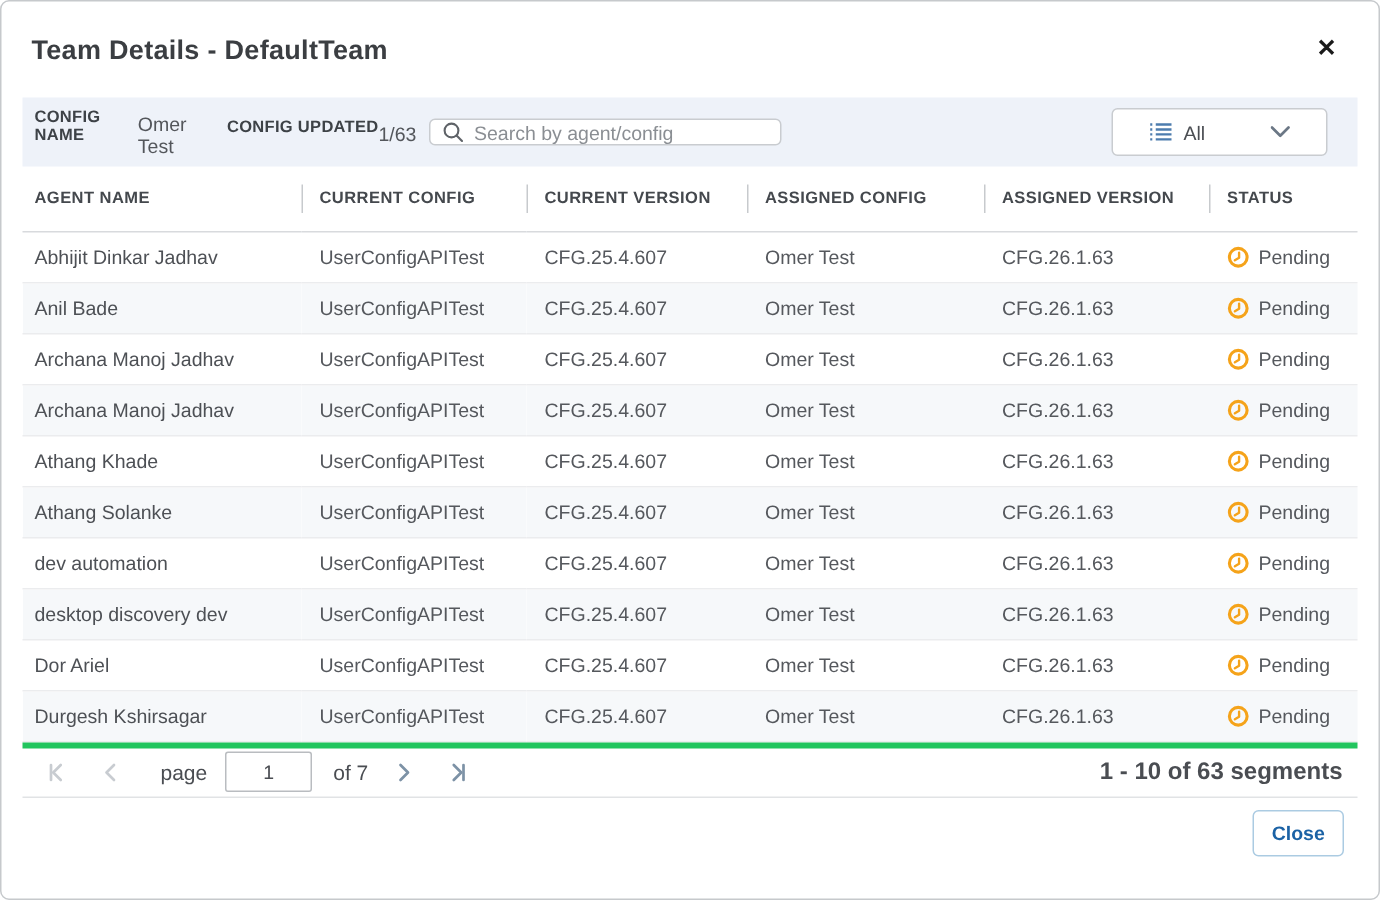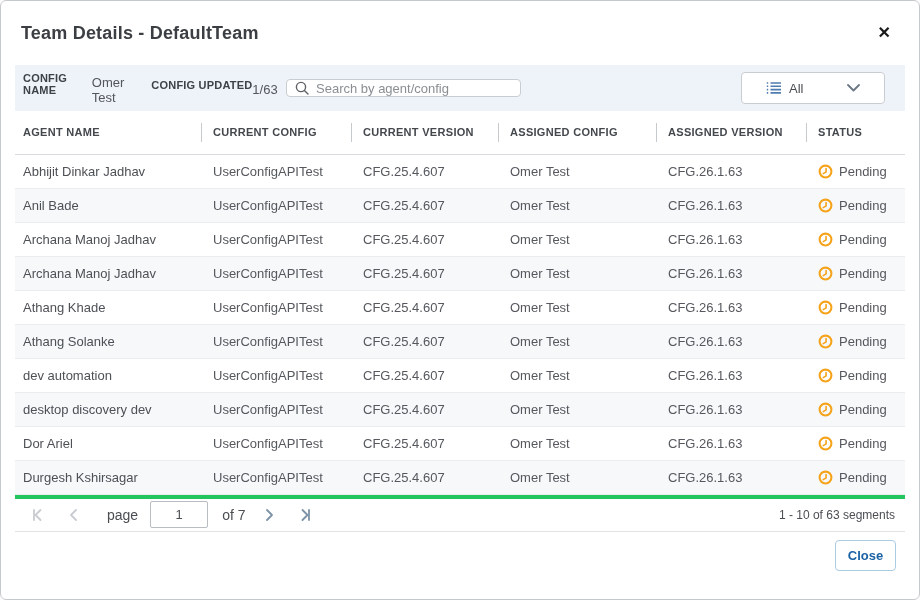--- a/index.html
+++ b/index.html
@@ -101,21 +101,21 @@
   }
   .pg-btn.disabled { cursor: default; }
   .pg-label { margin: 0 12px 0 8px; color: #4a4d52; font-size: 14px; }
   .pg-input {
     width: 58px; height: 27px; text-align: center;
     border: 1px solid #b9bcc0; border-radius: 2px;
     font-size: 13px; color: #4a4d52; font-family: inherit; outline: none;
     margin-right: 14px;
   }
   .pg-of { margin-right: 12px; font-size: 14px; }
-  .pg-range { margin-left: auto; font-size: 12px; color: #4a4d52; }
+  .pg-range { margin-left: auto; font-size: 16px; color: #4a4d52; font-weight: bold; }
   
   .modal-footer { flex: 1; position: relative; }
   .close-btn {
     position: absolute; right: 23px; bottom: 28px;
     width: 61px; height: 31px;
     background: #fff; border: 1px solid #abcbe2; border-radius: 4px;
     color: #1b62a5; font-size: 13px; font-weight: 700;
     font-family: inherit; cursor: pointer;
   }
 </style>

